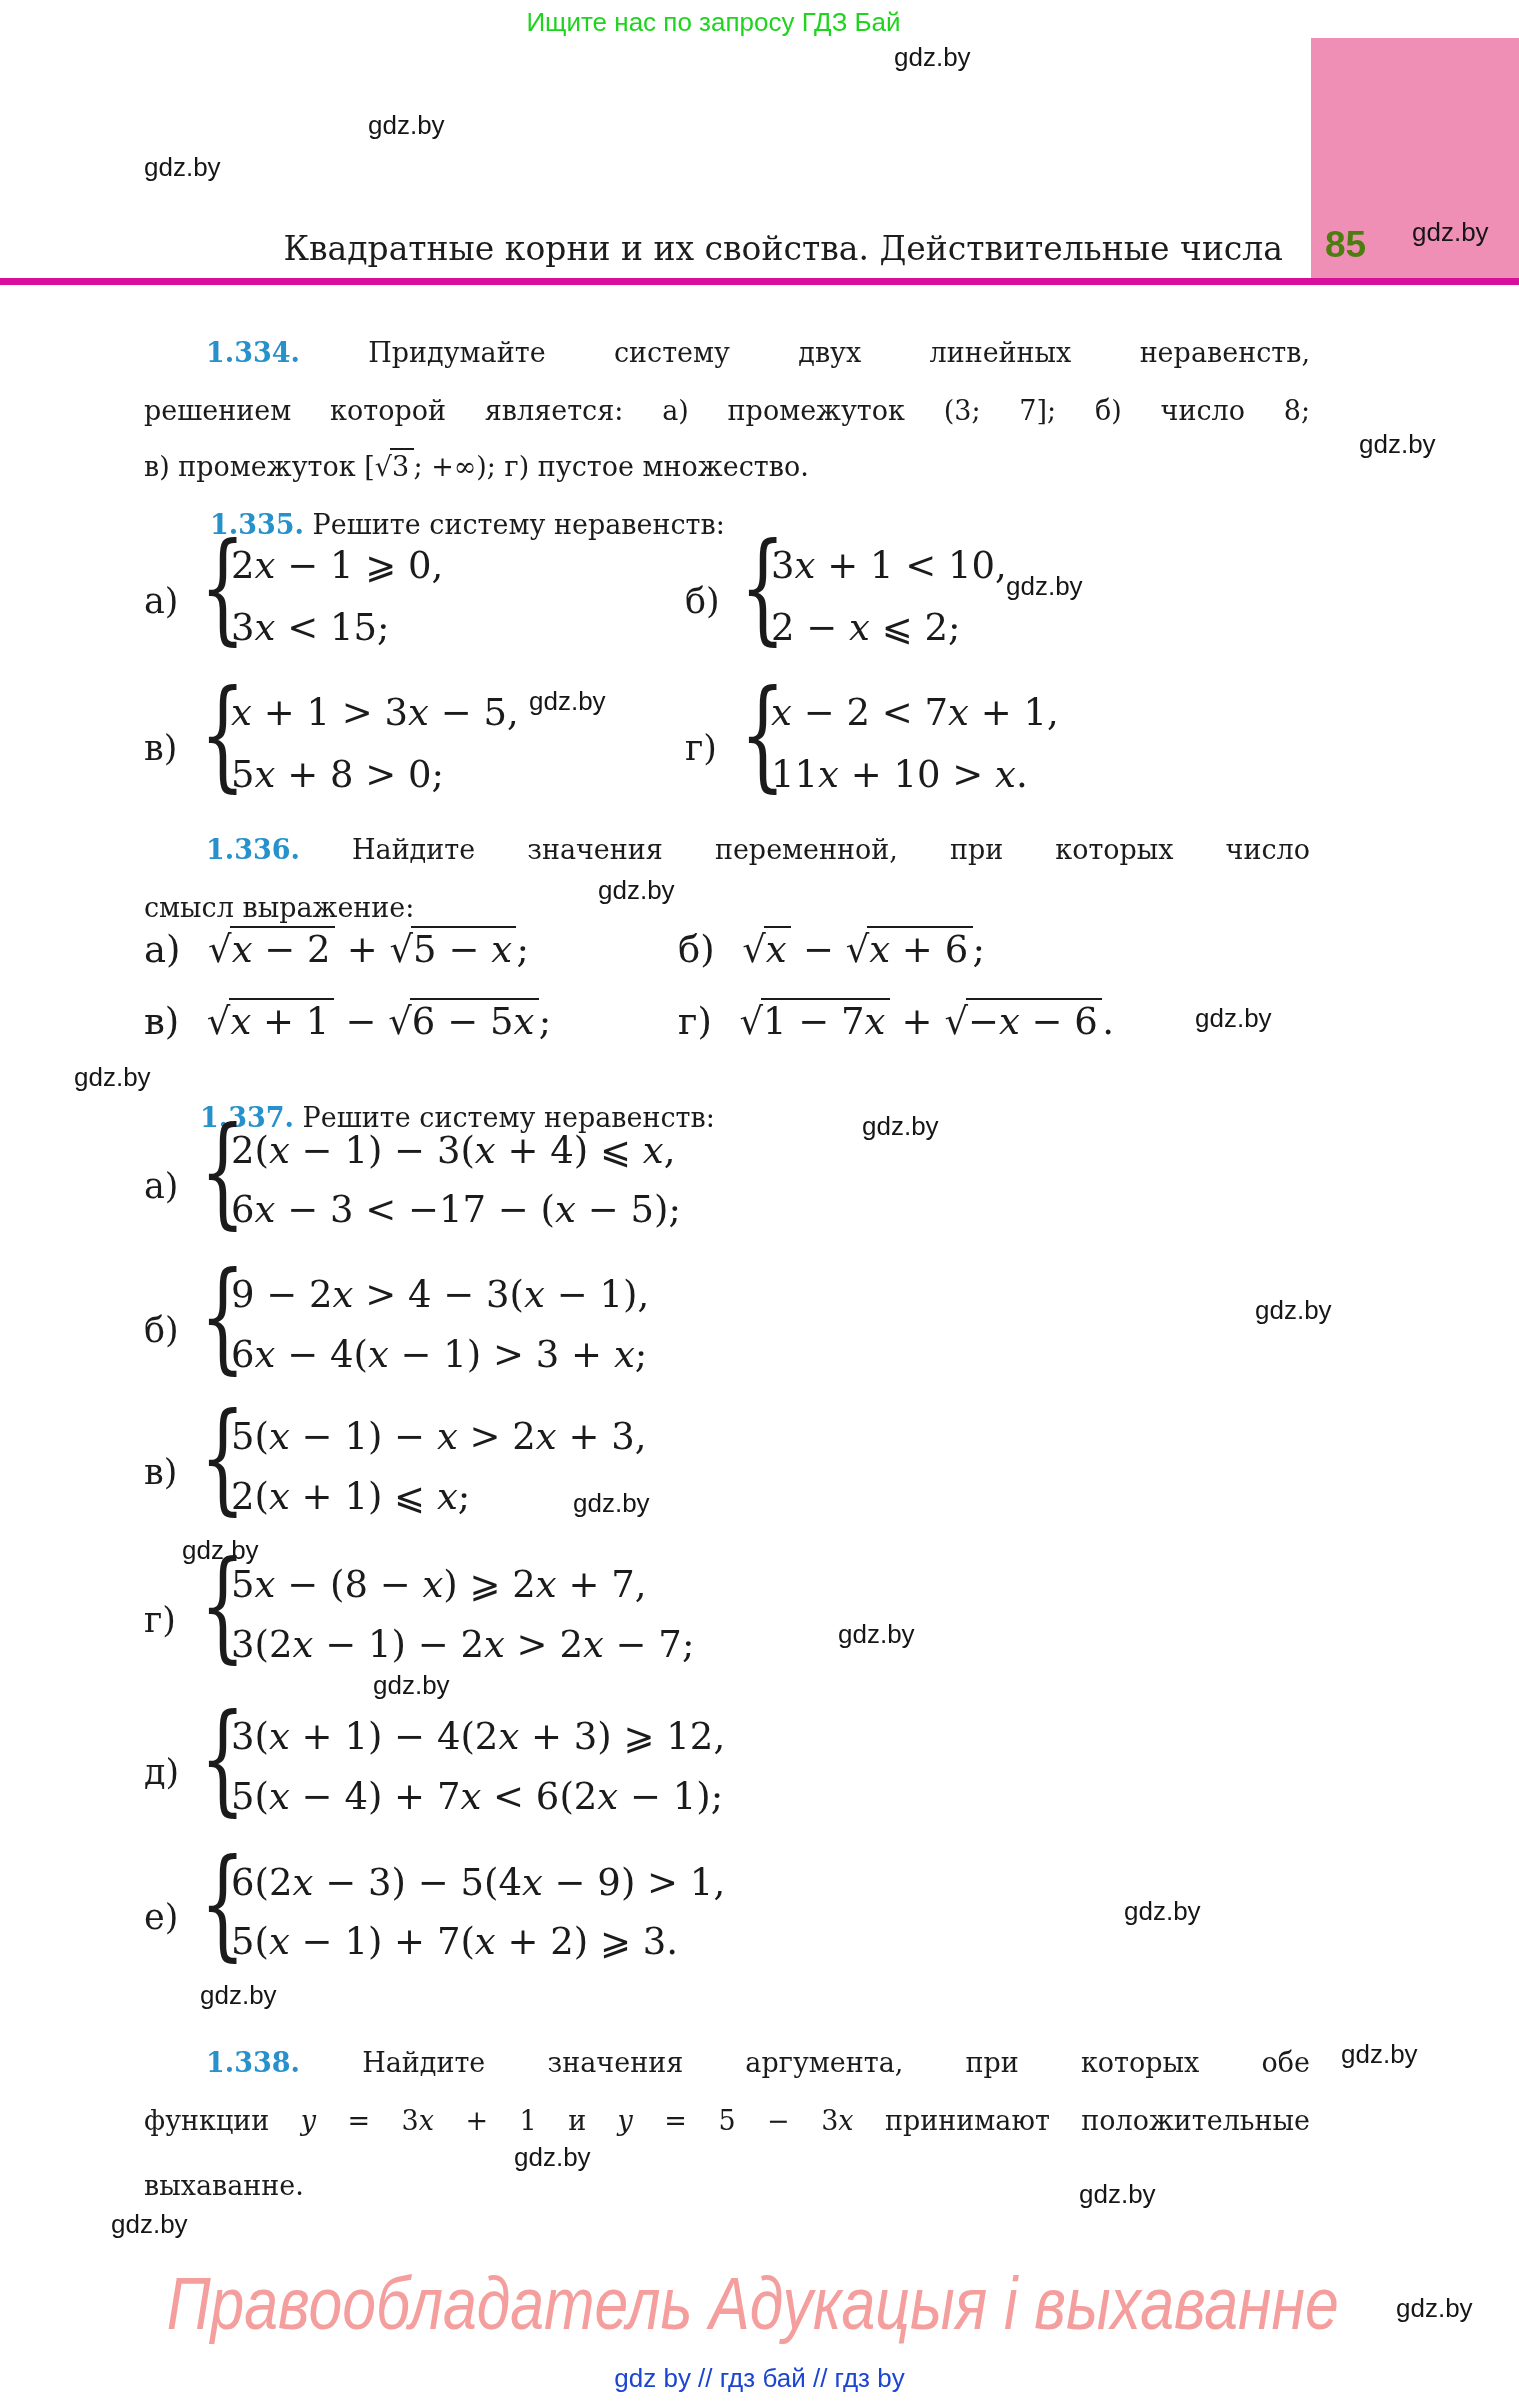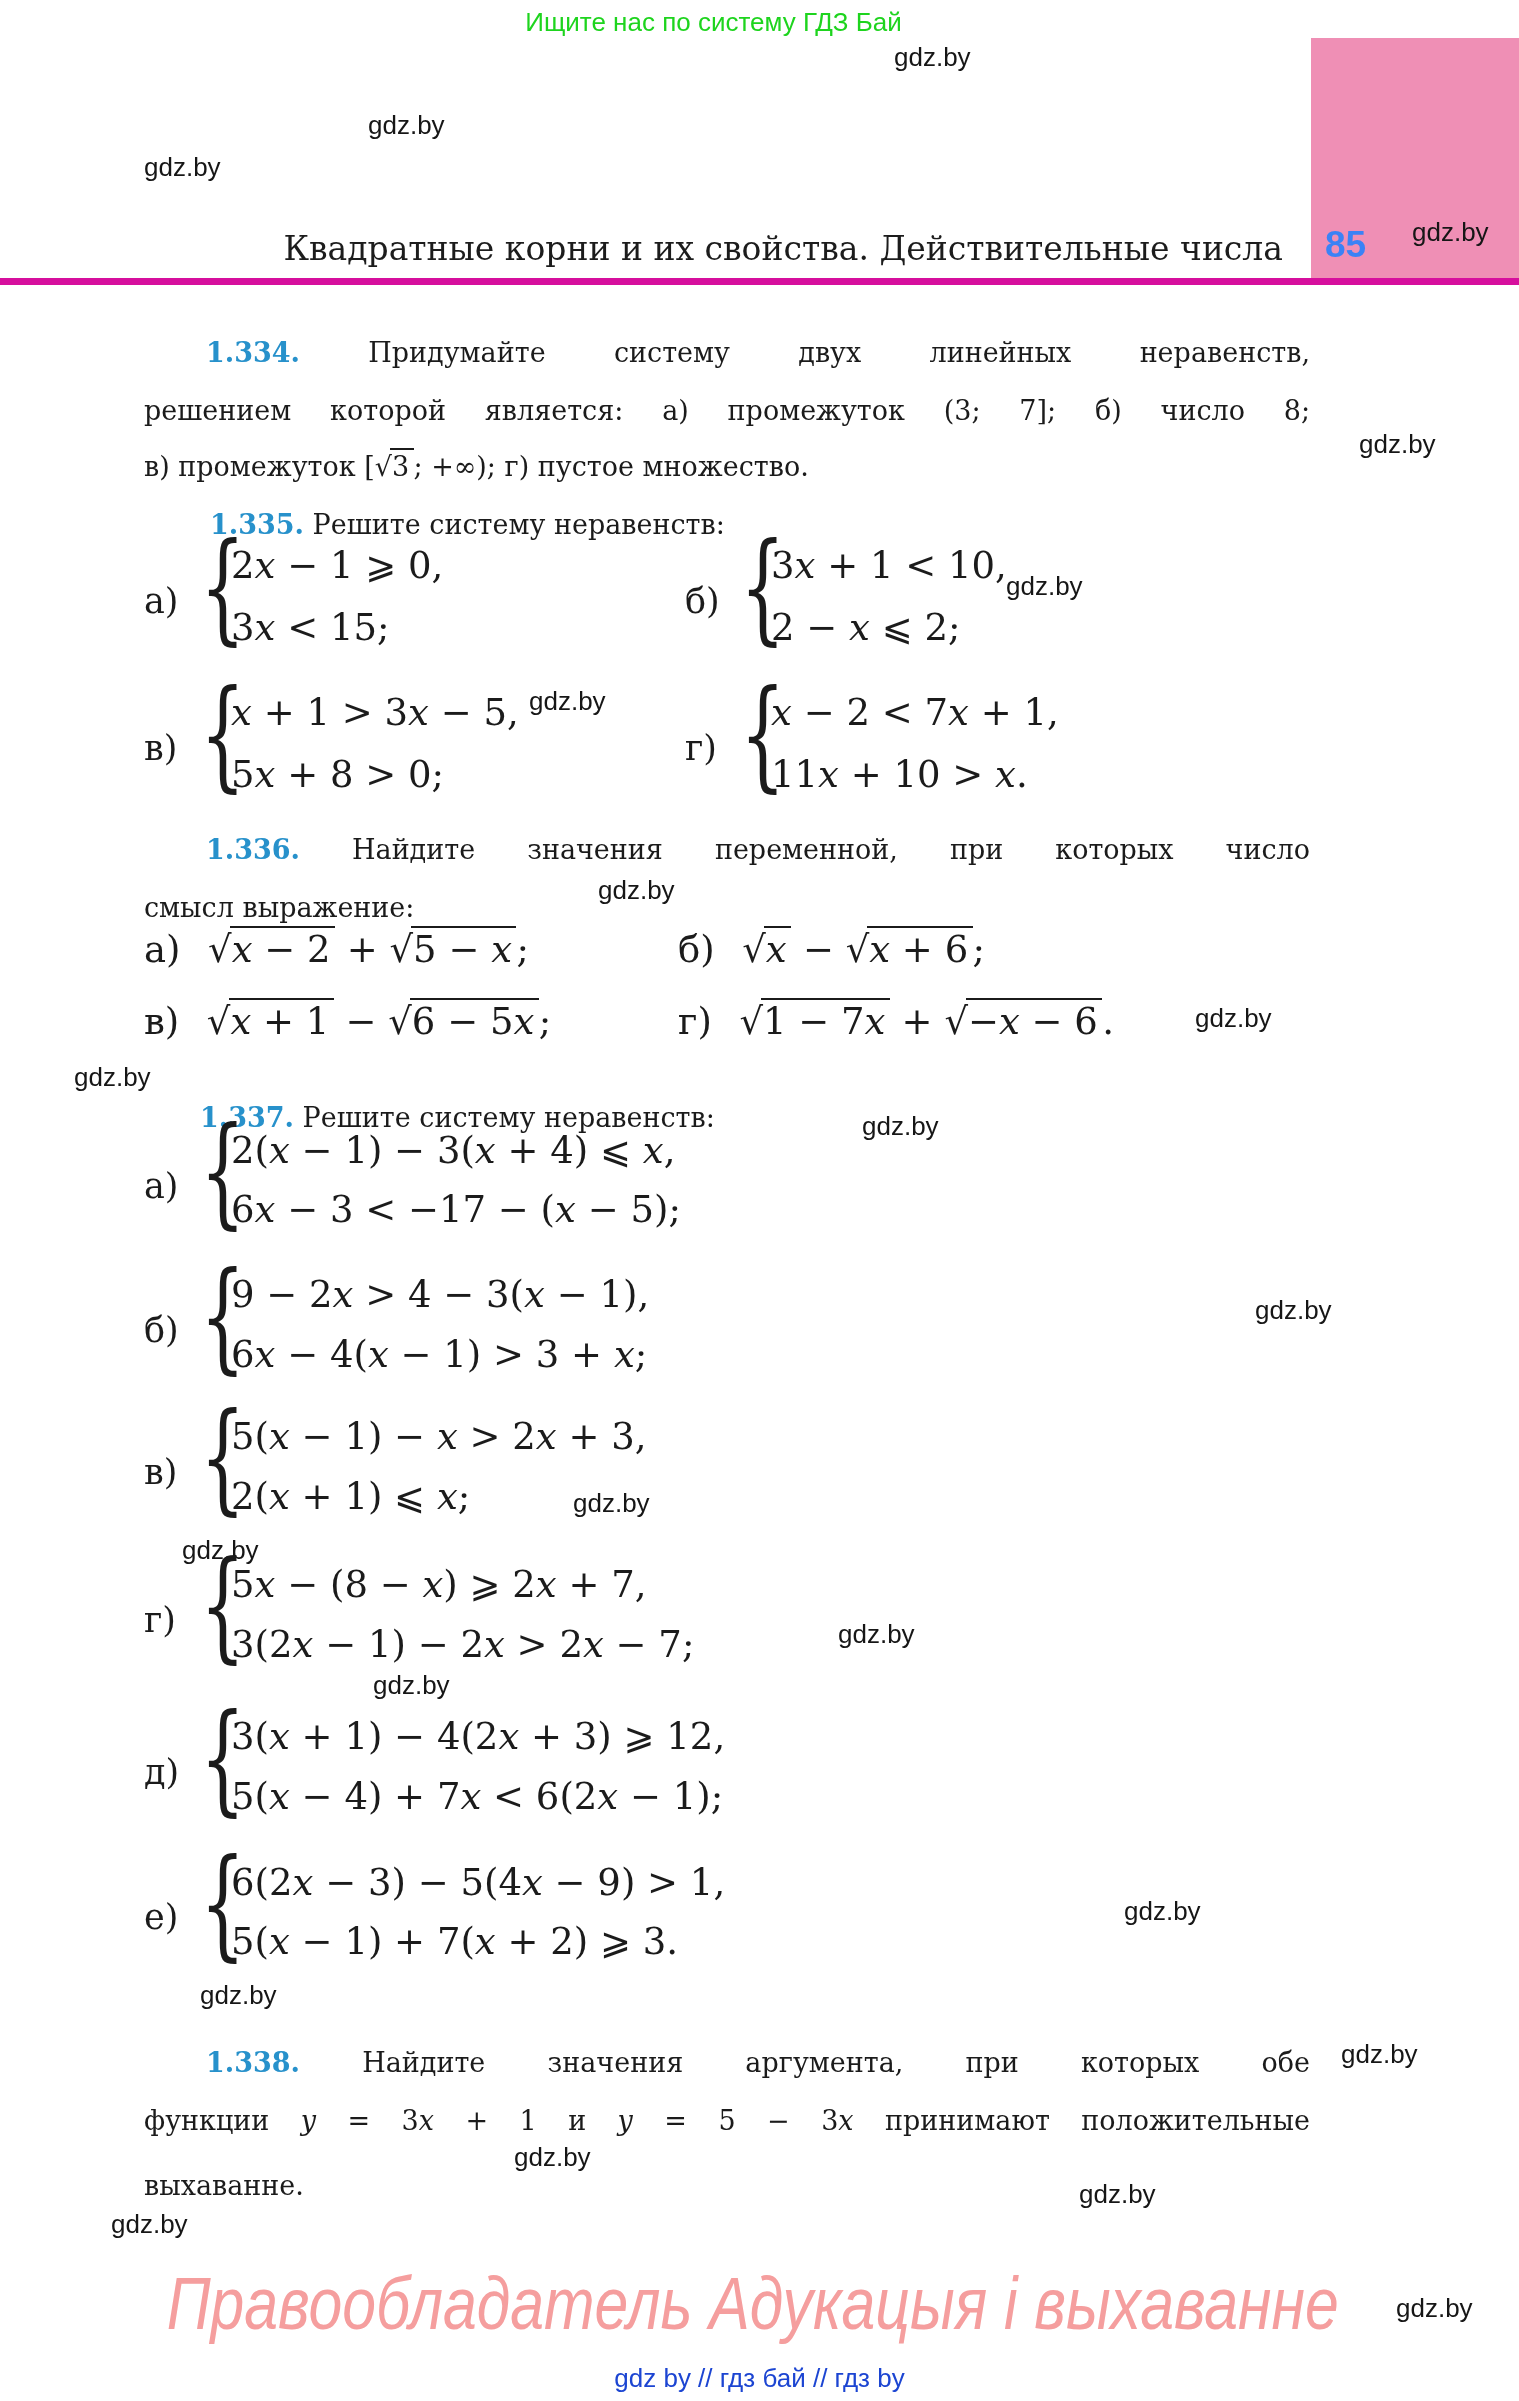--- a/index.html
+++ b/index.html
@@ -7,21 +7,21 @@
        font-family:"DejaVu Serif",serif;color:#1b1b1b;}
   .abs{position:absolute;}
   
   .promo{left:0;top:7px;width:1427px;text-align:center;
          font-family:"Liberation Sans",sans-serif;font-size:26px;color:#1ed41e;}
   
   .wm{position:absolute;font-family:"Liberation Sans",sans-serif;font-size:26px;color:#161616;white-space:nowrap;}
   
   .pinkbox{left:1311px;top:38px;width:208px;height:241px;background:#ef8fb5;}
   .pageno{left:1325px;top:224px;font-family:"Liberation Sans",sans-serif;font-weight:bold;
-          font-size:37px;color:#3b82f6;}
+          font-size:37px;color:#4d7c0f;}
   .htitle{right:236px;top:229px;font-size:33px;white-space:nowrap;color:#1c1c1c;}
   .rule{left:0;top:278px;width:1519px;height:7px;background:#d60f9d;}
   
   .bline{position:absolute;font-size:27px;line-height:42px;white-space:nowrap;margin-top:24px;}
   .jline{white-space:normal;text-align:justify;text-align-last:justify;}
   .pnum{color:#2791cb;font-weight:bold;}
   i.v{font-style:italic;}
   
   .math{position:absolute;font-size:37px;line-height:44px;white-space:nowrap;}
   .syslabel{position:absolute;font-size:35px;}
@@ -33,21 +33,21 @@
   
   .footerwrap{left:0;top:2261px;width:1505px;text-align:center;}
   .footertext{display:inline-block;font-family:"Liberation Sans",sans-serif;font-style:italic;
               font-size:74px;color:#f59e9e;transform:scaleX(0.82);transform-origin:center;white-space:nowrap;}
   .links{left:0;top:2363px;width:1519px;text-align:center;
          font-family:"Liberation Sans",sans-serif;font-size:26px;color:#1c45d2;}
 </style>
 </head>
 <body>
 
-<div class="abs promo">Ищите нас по систему ГДЗ Бай</div>
+<div class="abs promo">Ищите нас по запросу ГДЗ Бай</div>
 
 <div class="abs pinkbox"></div>
 <div class="abs pageno">85</div>
 <div class="abs htitle">Квадратные корни и их свойства. Действительные числа</div>
 <div class="abs rule"></div>
 
 <span class="wm" style="left:894px;top:42px">gdz.by</span>
 <span class="wm" style="left:368px;top:110px">gdz.by</span>
 <span class="wm" style="left:144px;top:152px">gdz.by</span>
 <span class="wm" style="left:1412px;top:217px">gdz.by</span>

